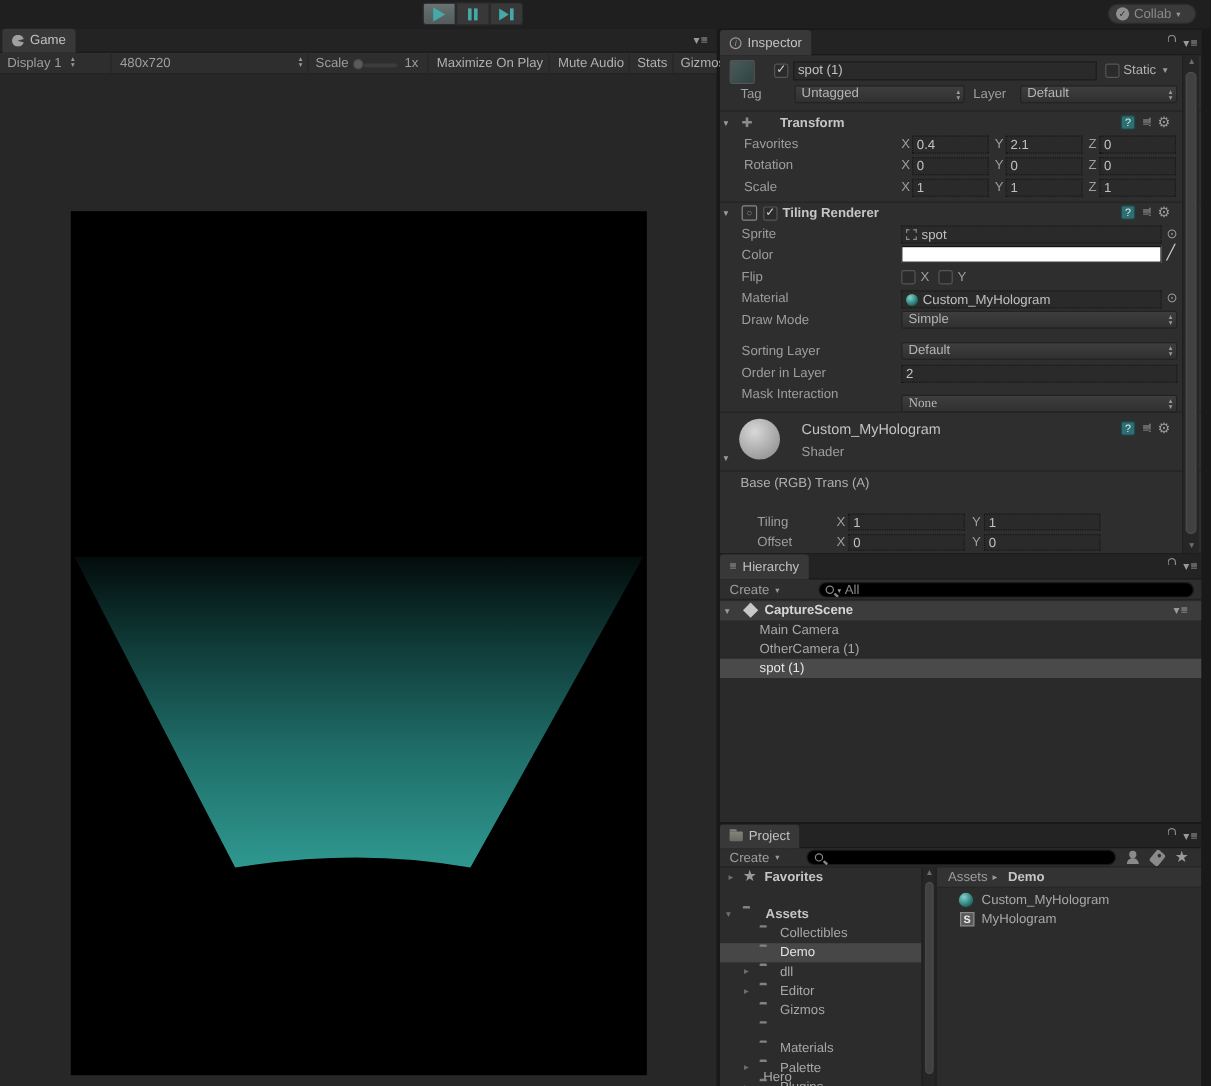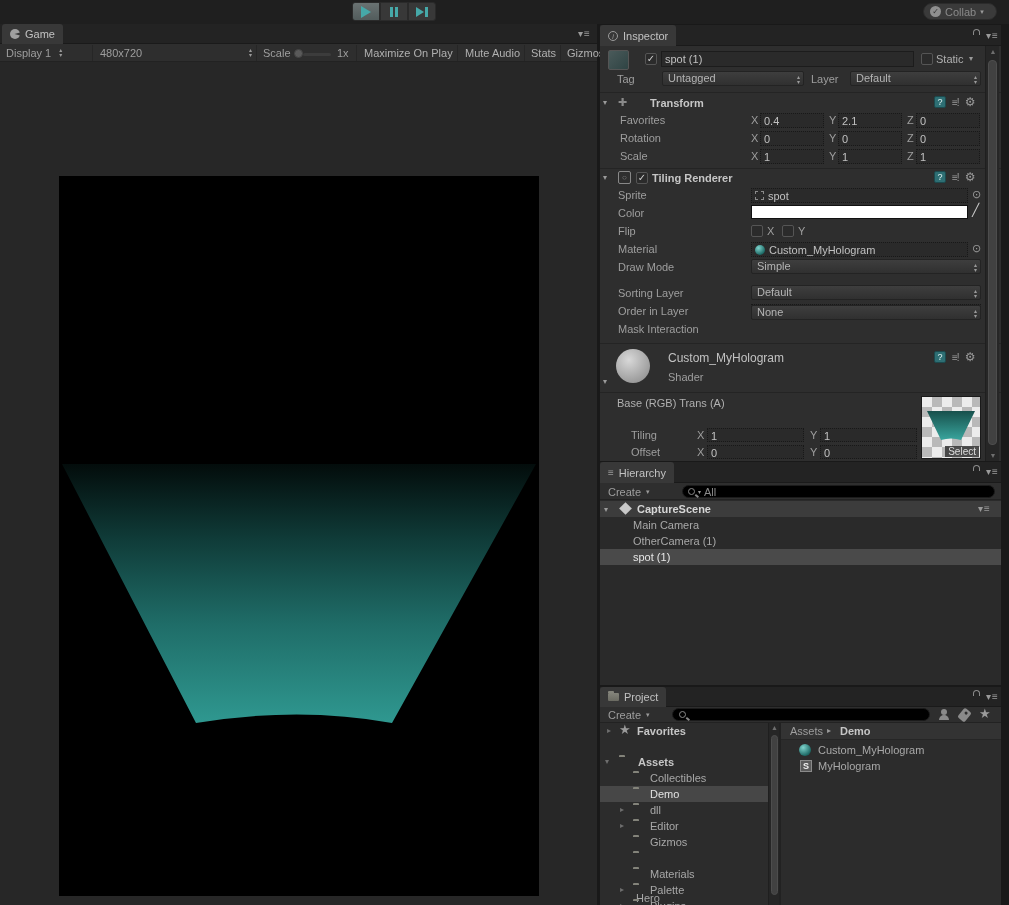--- a/index.html
+++ b/index.html
@@ -275,21 +275,21 @@
           <span>▾</span>
         </span>
     </div>
 
     <span class="abs txt" style="left:18px;top:280px;">Order in Layer</span>
     <div class="abs field" style="left:151px;top:279px;width:230px;height:15px;">
       <span>2</span>
     </div>
 
     <span class="abs txt" style="left:18px;top:298px;">Mask Interaction</span>
-    <div class="abs drop" style="left:151px;top:280px;width:230px;height:15px;">
+    <div class="abs drop" style="left:151px;top:304px;width:230px;height:15px;font-family:Liberation Serif, serif;">
       <span>None</span>
       <span class="abs updown" style="right:3px;top:3px;">
           <span>▴</span>
           <span>▾</span>
         </span>
     </div>
 
     <div class="abs" style="left:0;top:318px;width:401px;height:1px;background:#242424;"></div>
 
     
@@ -313,34 +313,20 @@
     <span class="abs txt" style="left:210px;top:404px;">Y</span>
     <div class="abs field" style="left:220px;top:403px;width:97px;height:14px;"><span>1</span></div>
 
     <span class="abs txt" style="left:31px;top:421px;">Offset</span>
     <span class="abs txt" style="left:97px;top:421px;">X</span>
     <div class="abs field" style="left:107px;top:420px;width:97px;height:14px;"><span>0</span></div>
     <span class="abs txt" style="left:210px;top:421px;">Y</span>
     <div class="abs field" style="left:220px;top:420px;width:97px;height:14px;"><span>0</span></div>
 
     
-    <div class="abs checker" style="left:321px;top:371px;width:60px;height:63px;border:1px solid #1a1a1a;overflow:hidden;">
-      <svg width="58" height="61" viewBox="0 0 58 61">
-        <defs>
-          <linearGradient id="thumbGrad" x1="0" y1="14" x2="0" y2="44" gradientUnits="userSpaceOnUse">
-            <stop offset="0" stop-color="#17504c"></stop>
-            <stop offset="1" stop-color="#3aa8a0"></stop>
-          </linearGradient>
-        </defs>
-        <path d="M5,14 L53,14 L39,43 Q29,40 19,43 Z" fill="url(#thumbGrad)"></path>
-      </svg>
-      <span class="abs" style="right:1px;bottom:1px;background:rgba(50,50,50,0.85);color:#ddd;font-size:10px;padding:0 3px;">
-        <span>Select</span>
-      </span>
-    </div>
 
     
     <div class="abs scroll-track" style="left:385px;top:21px;width:14px;height:415px;">
       <div class="abs arrowbtn" style="left:0;top:2px;width:14px;">▲</div>
       <div class="abs scroll-thumb" style="left:2px;top:14px;width:9px;height:385px;"></div>
       <div class="abs arrowbtn" style="left:0;bottom:2px;width:14px;">▼</div>
     </div>
   </div>
 
   <div class="abs" style="left:600px;top:462px;width:401px;height:223px;background:#2a2a2a;">

